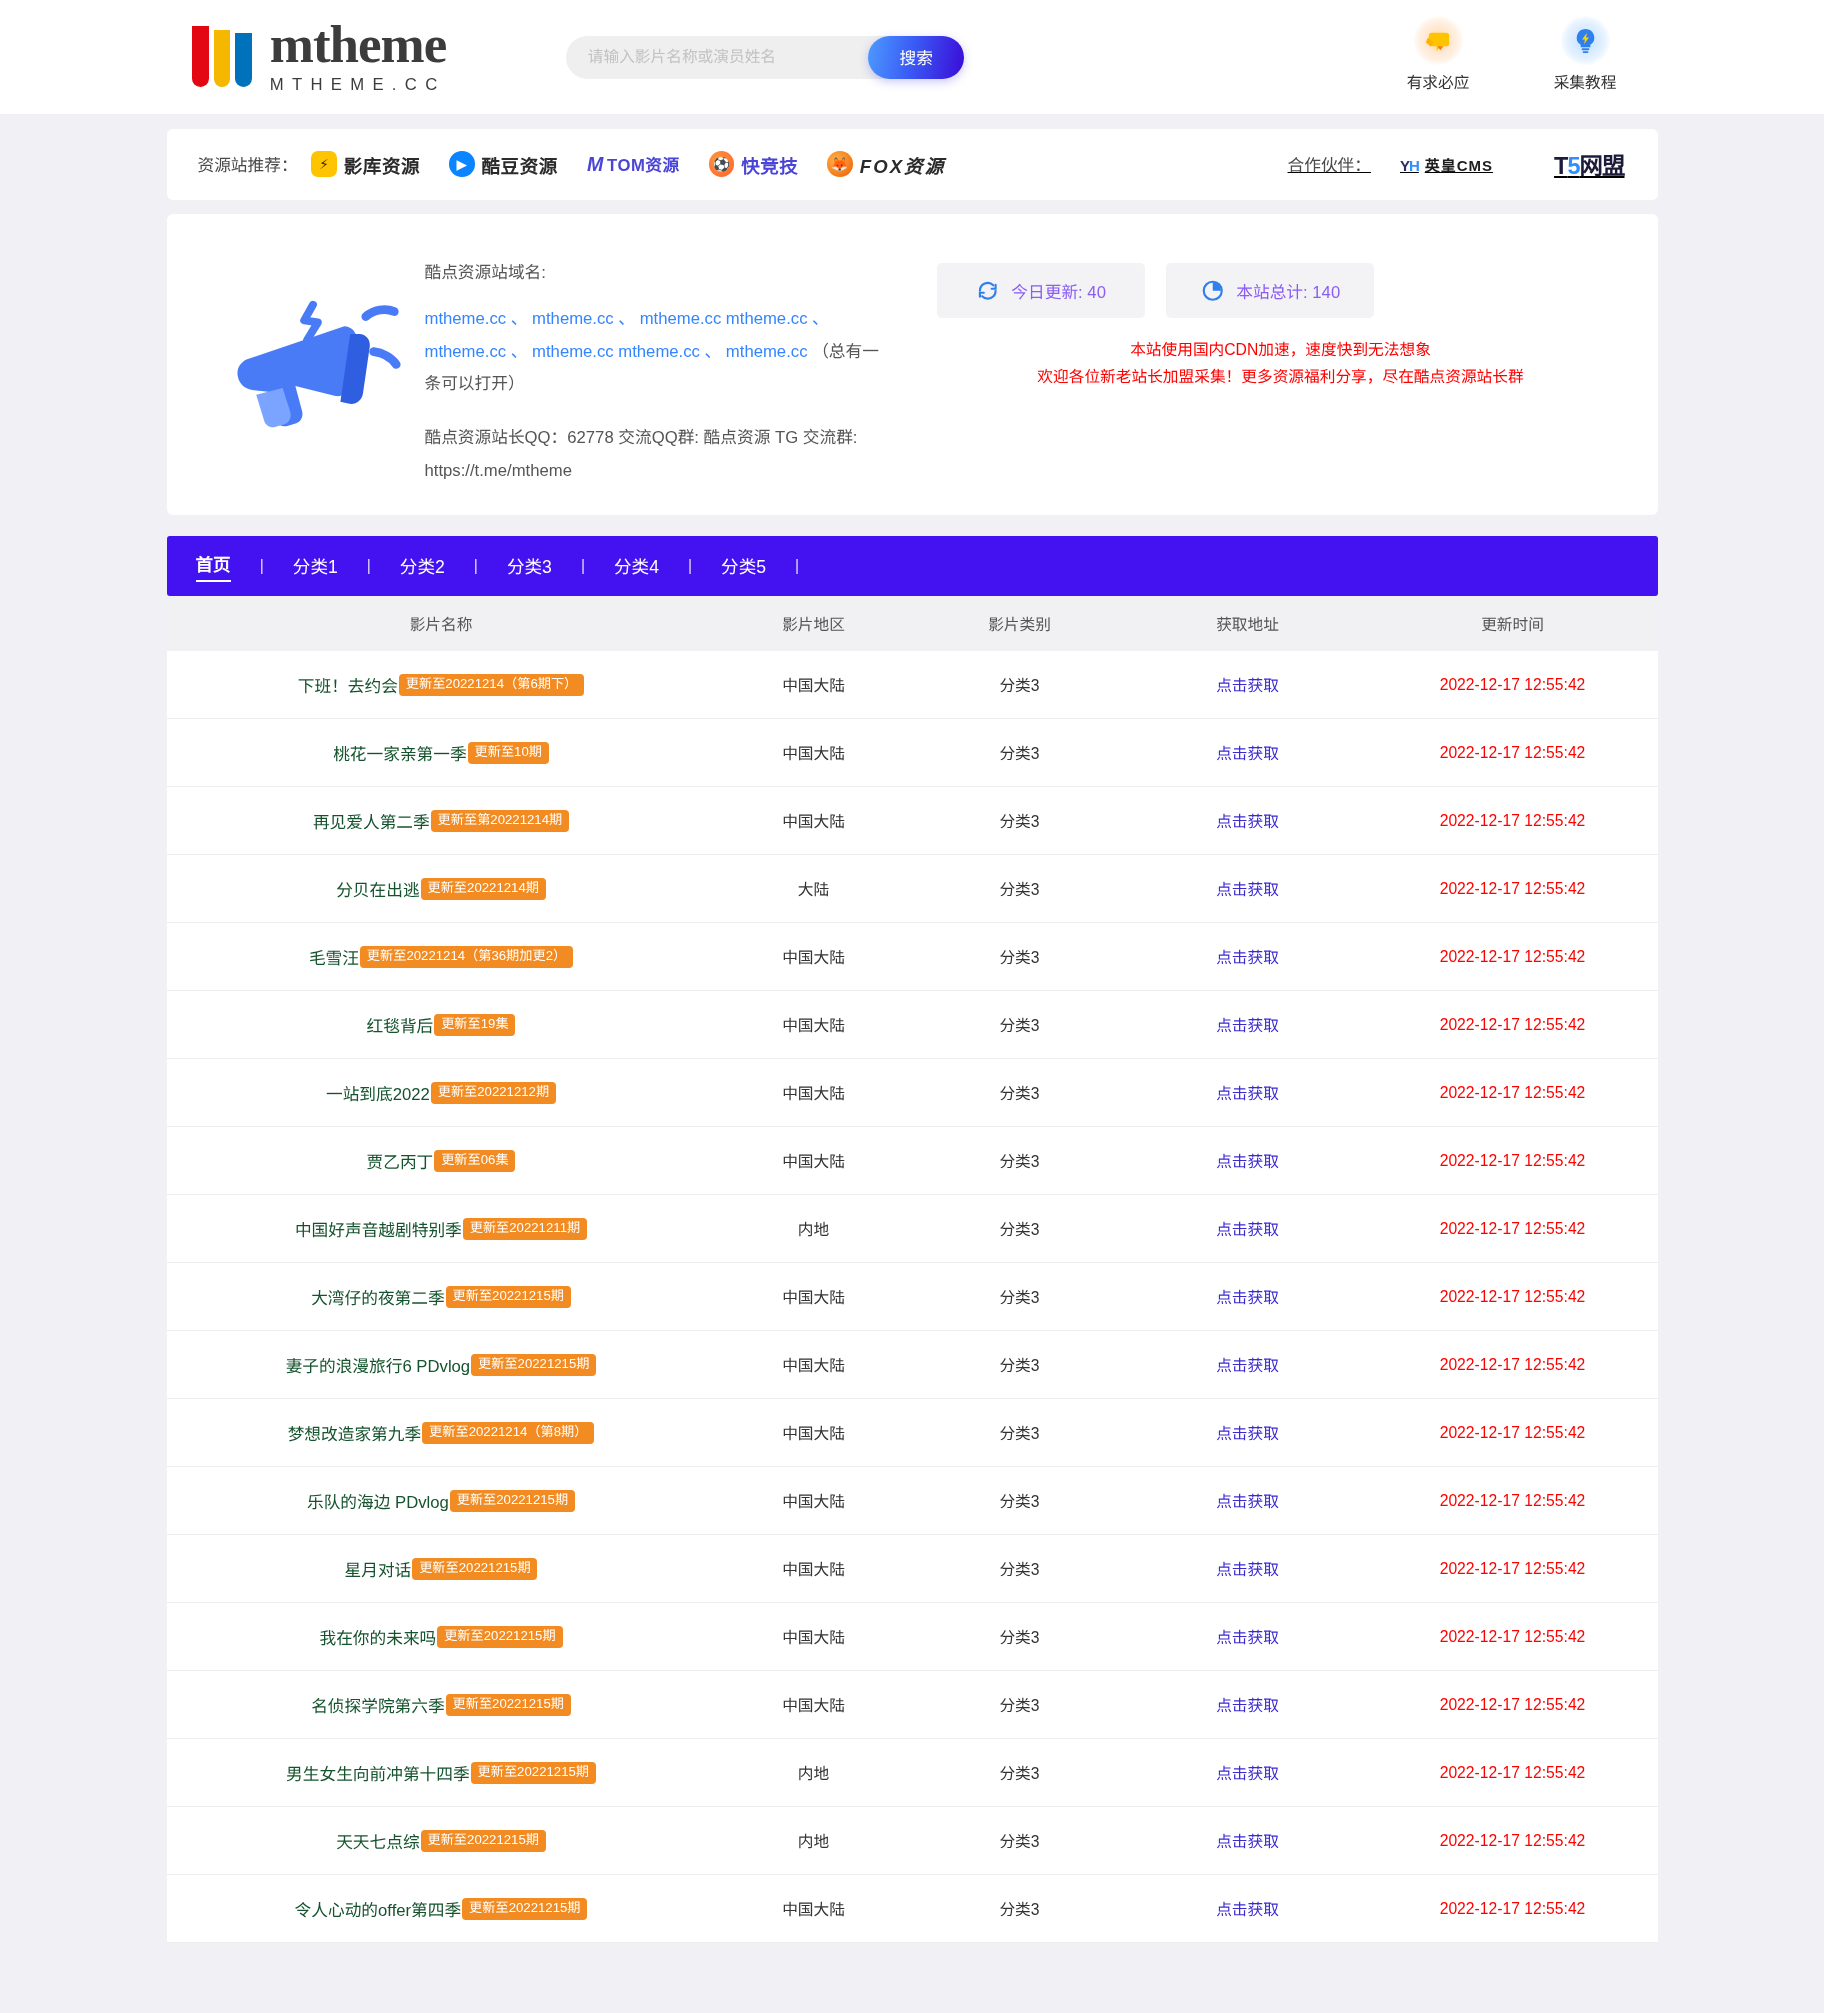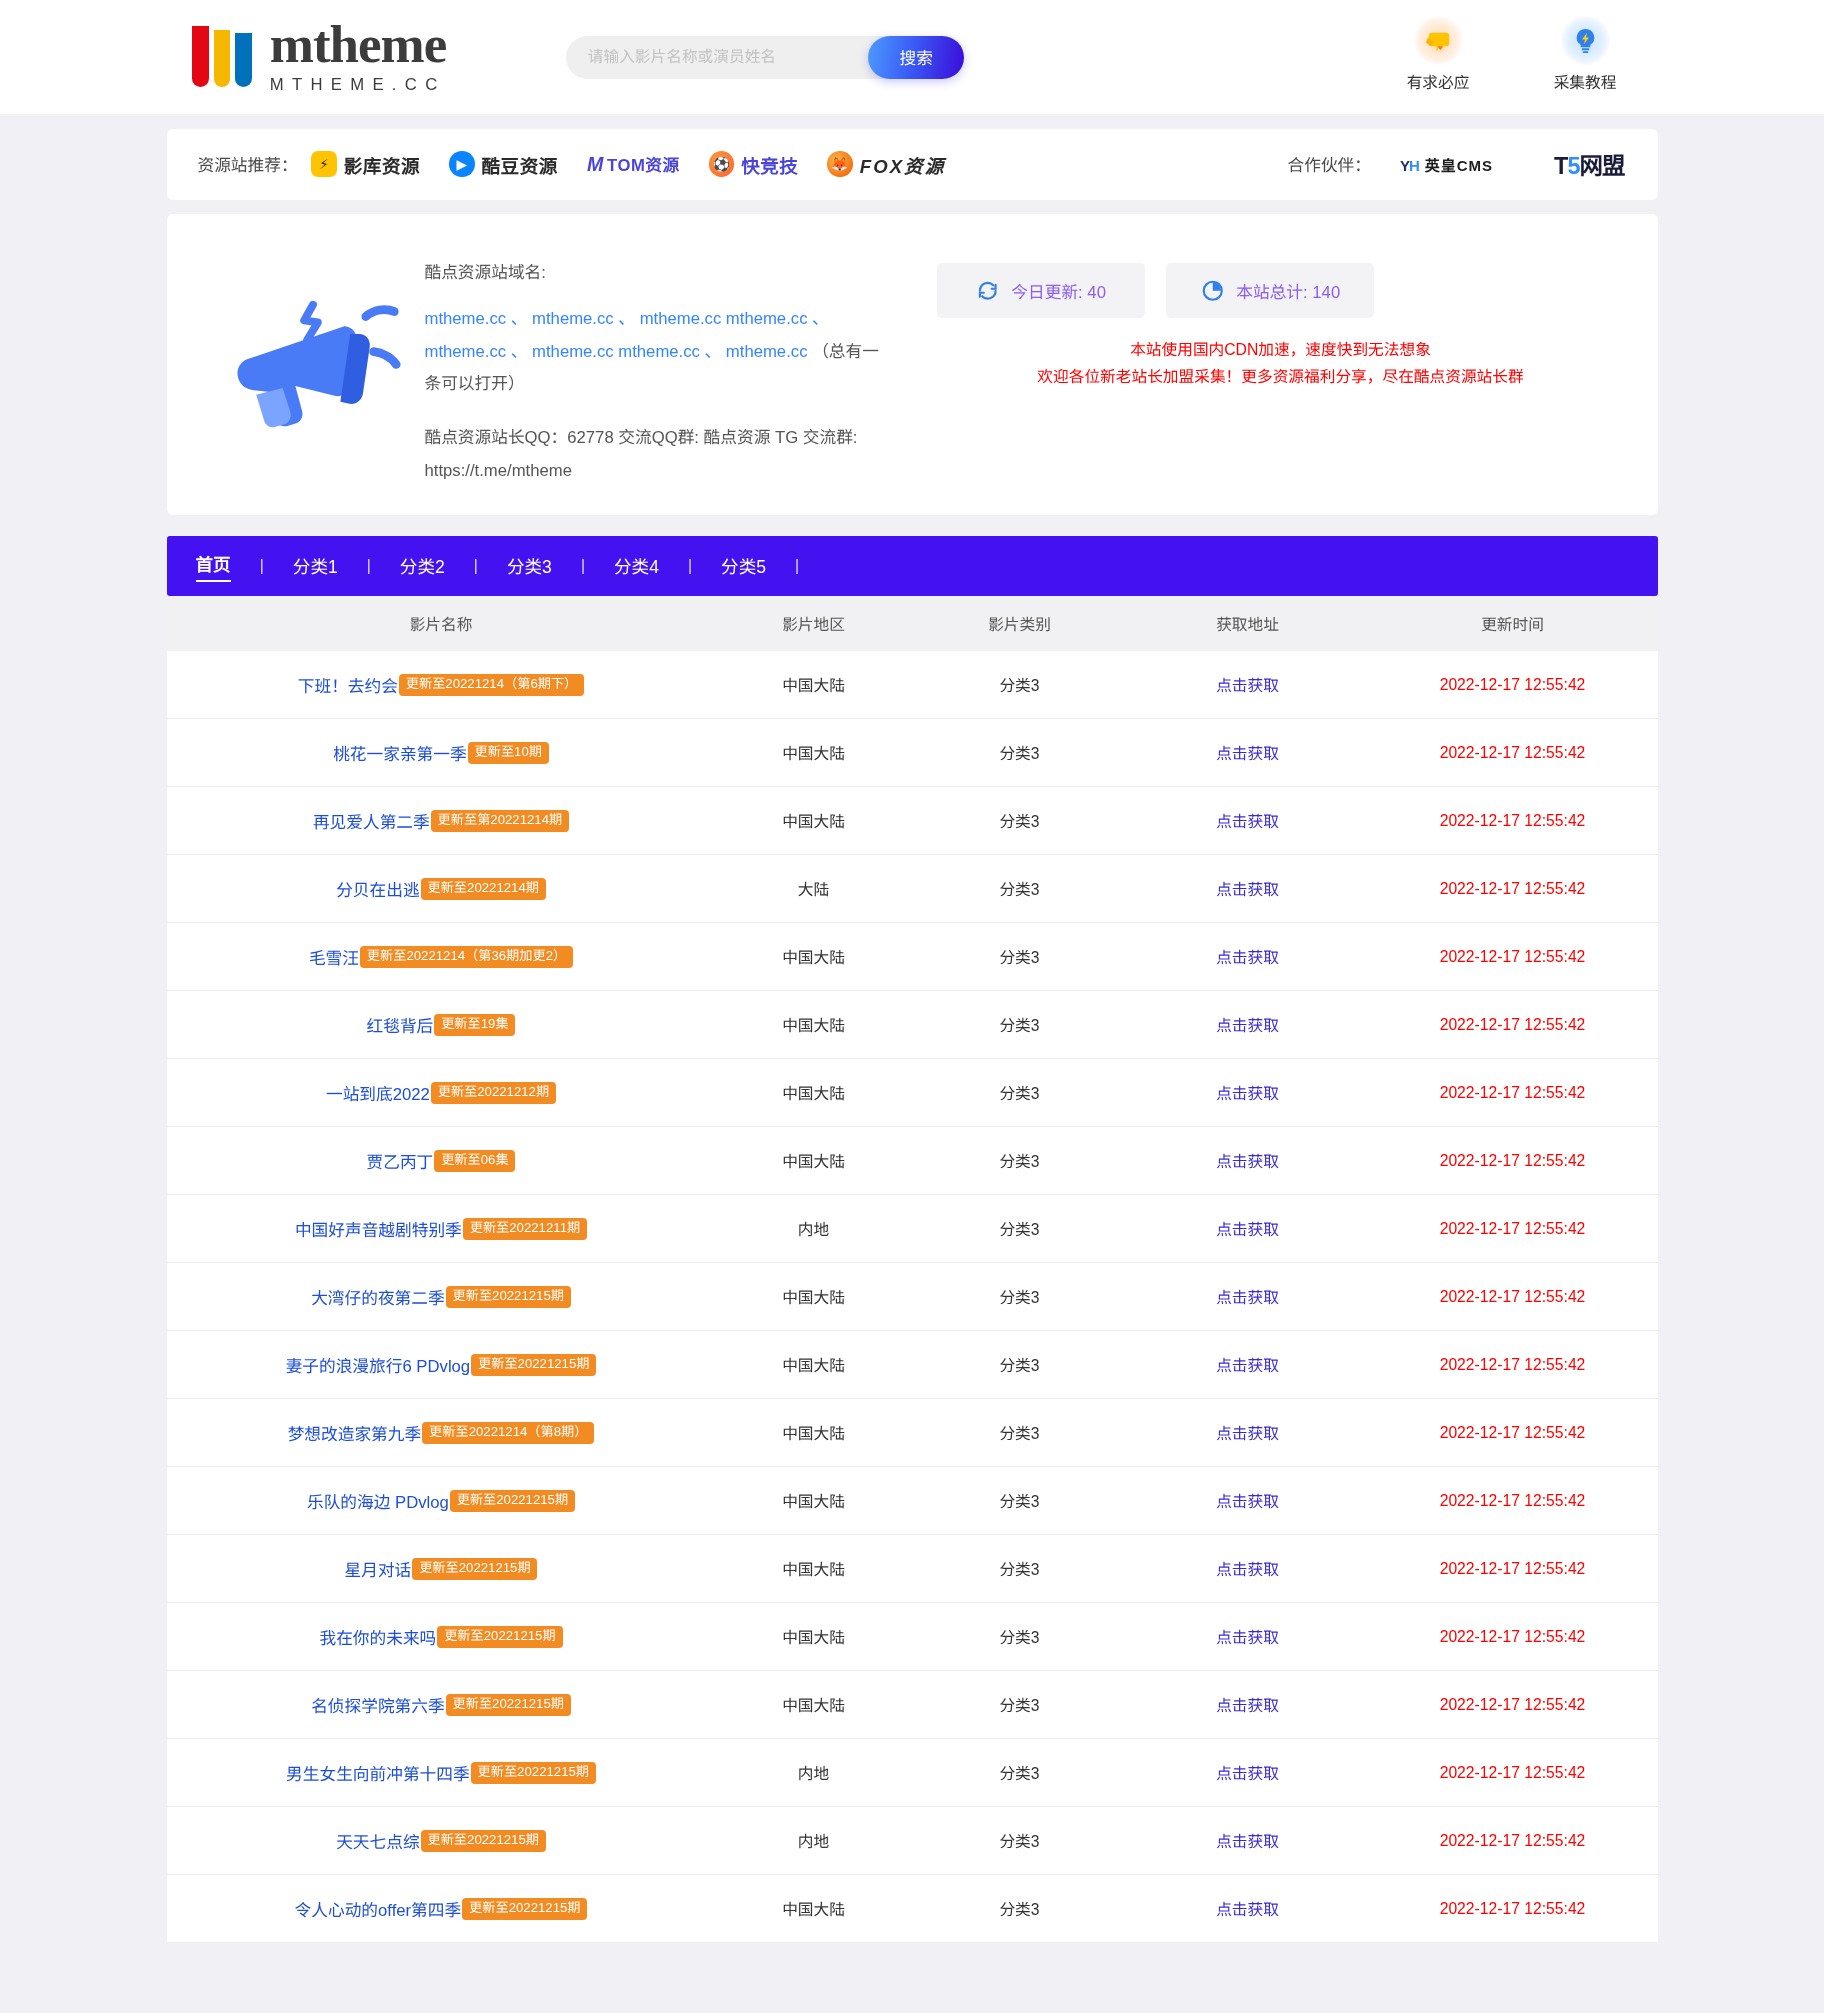--- a/index.html
+++ b/index.html
@@ -123,21 +123,21 @@
     font-size: 13.7px; color: #fff; margin-right: 6.9px;
   }
   .plogo .nm { font-size: 18.6px; font-weight: 700; color: #2b2b2b; letter-spacing: 0.5px; }
   .badge.yellow { background: #ffc400; color: #3a2a00; }
   .badge.bluec { background: #0a84ff; border-radius: 50%; }
   .badge.orangec { background: radial-gradient(circle at 35% 35%, #ff9a3c, #ff5e2b); border-radius: 50%; }
   .badge.foxc { background: radial-gradient(circle at 35% 35%, #ffb347, #f05a00); border-radius: 50%; }
   .mtom { font-size: 19.6px; font-weight: 800; color: #4a45d6; font-style: italic; }
   .nm.purple { color: #4a45d6; }
   .nm.fox { color: #2b2b2b; font-style: italic; letter-spacing: 2px; }
-  .partner-right { margin-left: auto; display: flex; align-items: center; }
+  .partner-right { margin-left: auto; display: flex; align-items: center; text-decoration: underline; }
   .partner-right .lbl2 { font-size: 16.7px; color: #4a4a4a; margin-right: 29px; }
   .yh { font-size: 15px; font-weight: 800; letter-spacing: -1px; }
   .yh .y { color: #2a2a6a; }
   .yh .h { color: #2f8fff; }
   .yh .cn { color: #1d1d1d; margin-left: 5.9px; letter-spacing: 1px; }
   .t5 { font-size: 23.5px; font-weight: 800; color: #1b1b3a; margin-left: 61px; letter-spacing: -1px; }
   .t5 .five { color: #2f8fff; }
 
   
   .announce {
@@ -207,21 +207,21 @@
     border-bottom: 1px solid #ededed;
     background: #fff;
   }
   .c-name  { width: 549px; text-align: center; }
   .c-area  { width: 196px; text-align: center; }
   .c-cat   { width: 216px; text-align: center; }
   .c-link  { width: 240px; text-align: center; }
   .c-time  { width: 290px; text-align: center; }
 
   .title-cell { display: inline-flex; align-items: center; justify-content: center; }
-  .title-txt { font-size: 16.7px; color: #1d4ed8; }
+  .title-txt { font-size: 16.7px; color: #14532d; }
   .badge-upd {
     background: #f28b22;
     color: #ffffff;
     font-size: 13.2px;
     border-radius: 3.9px;
     padding: 2.9px 6.9px 3.9px;
     margin-left: 1px;
     white-space: nowrap;
     line-height: 1.1;
   }

